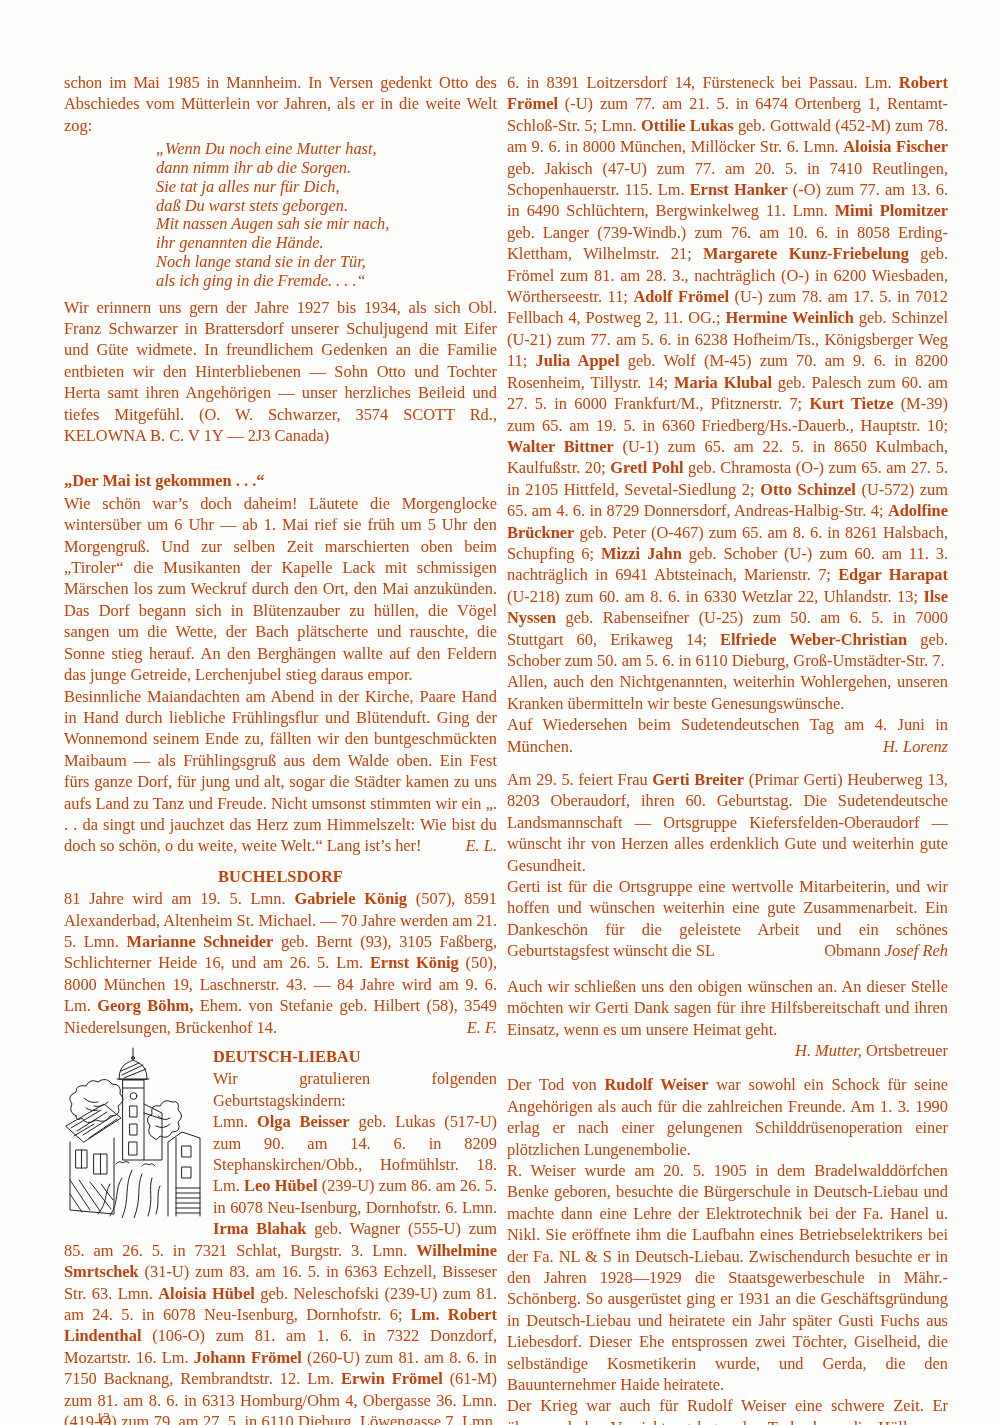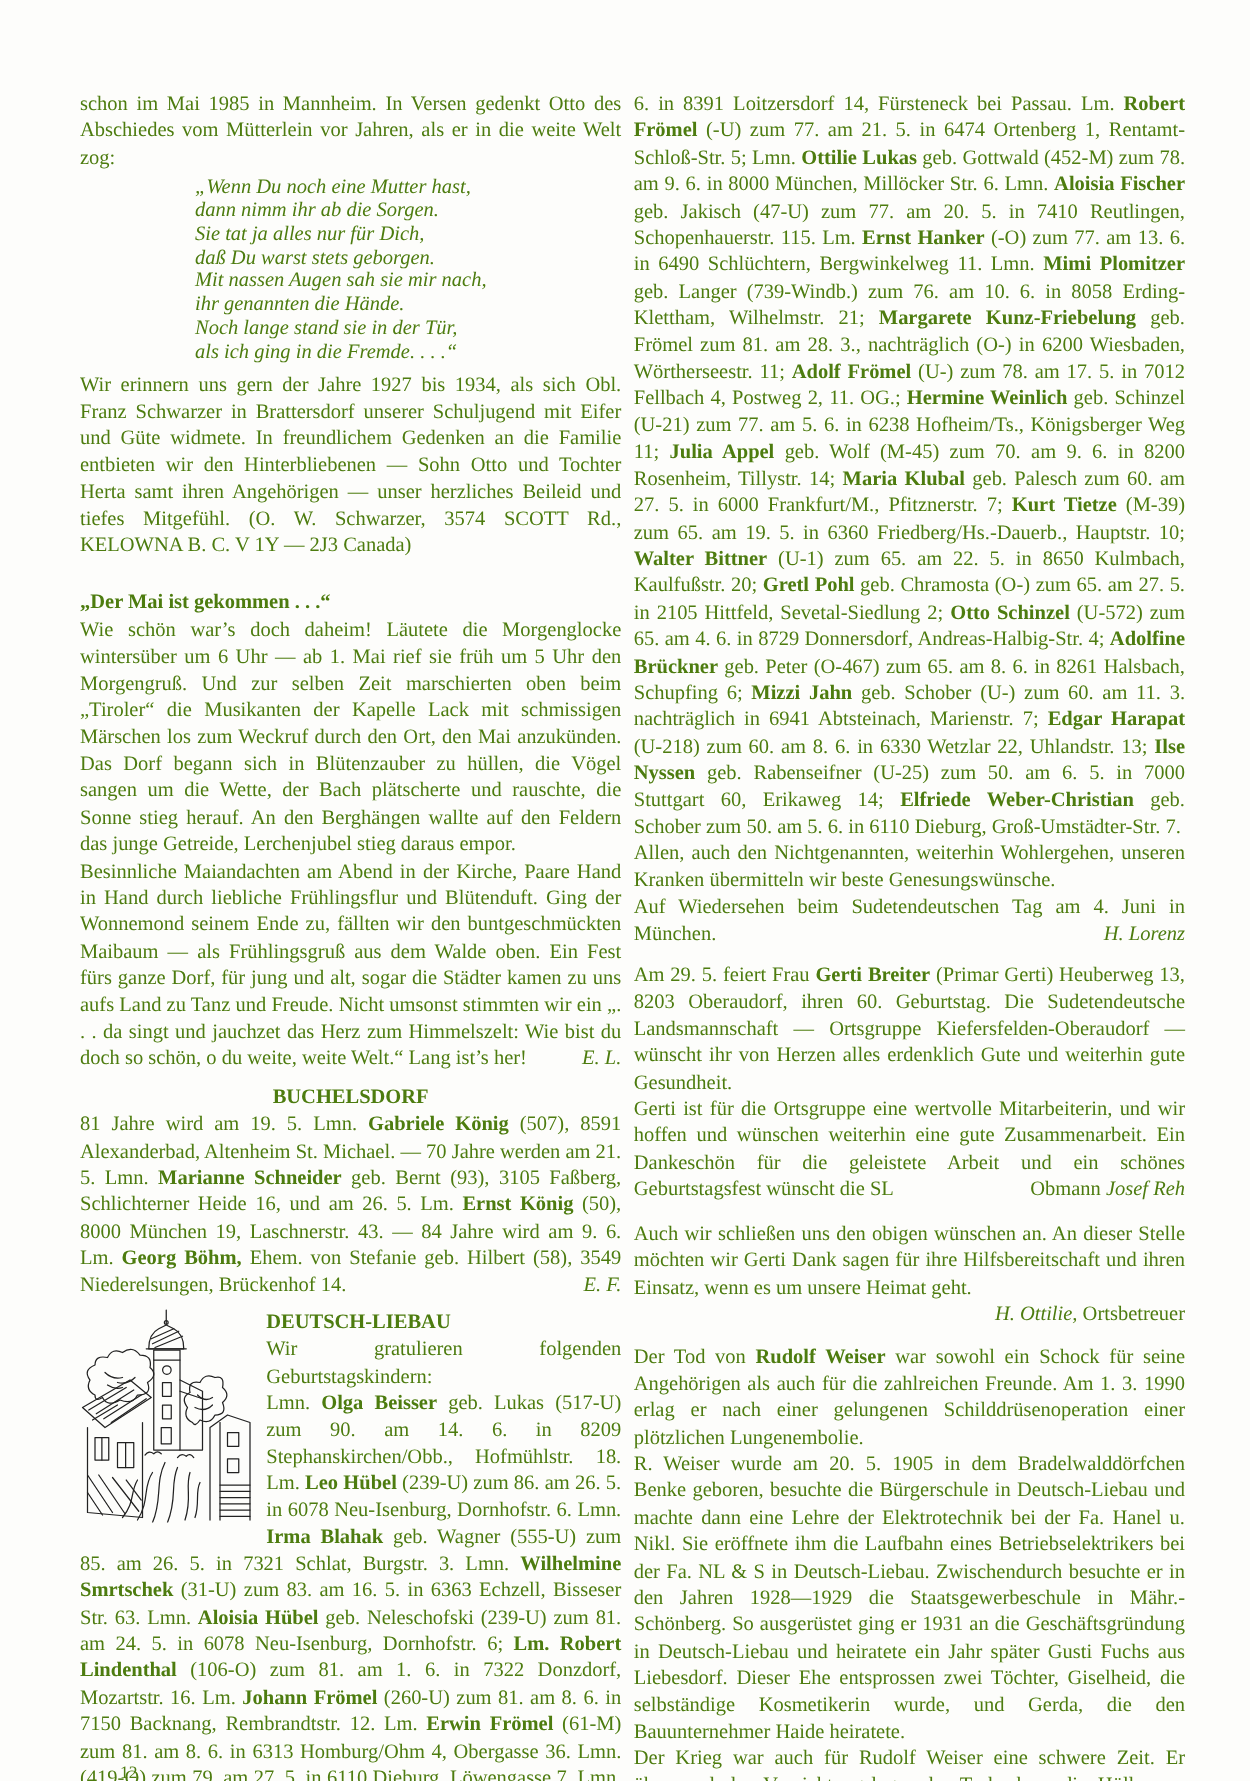--- a/index.html
+++ b/index.html
@@ -1,18 +1,18 @@
 <!DOCTYPE html>
 <html><head>
 <meta charset="utf-8">
 <style>
   html,body{margin:0;padding:0;background:#e8e8e8;}
   .page{
     width:1000px;height:1425px;position:relative;overflow:hidden;
-    background:#fdfdfb;color:#4d7c0f;
+    background:#fdfdfb;color:#c2410c;
     font-family:"Liberation Serif","DejaVu Serif",serif;
   }
   .cols{display:flex;gap:10px;padding:72px 52px 0 64px;}
   .col{font-size:16.4px;line-height:21.4px;text-align:justify;}
   .col-left{width:433px;flex:0 0 433px;}
   .col-right{width:441px;flex:0 0 441px;}
   .para{margin:0;}
   .para b{font-weight:bold;}
   .heading{font-weight:bold;margin:0 0 1px 0;text-align:left;}
   .heading.center{text-align:center;}
@@ -106,20 +106,20 @@
       </div>
     <div class="col col-right">
         <div class="para">6. in 8391 Loitzersdorf 14, Fürsteneck bei Passau. Lm. <b>Robert Frömel</b> (-U) zum 77. am 21. 5. in 6474 Ortenberg 1, Rentamt-Schloß-Str. 5; Lmn. <b>Ottilie Lukas</b> geb. Gottwald (452-M) zum 78. am 9. 6. in 8000 München, Millöcker Str. 6. Lmn. <b>Aloisia Fischer</b> geb. Jakisch (47-U) zum 77. am 20. 5. in 7410 Reutlingen, Schopenhauerstr. 115. Lm. <b>Ernst Hanker</b> (-O) zum 77. am 13. 6. in 6490 Schlüchtern, Bergwinkelweg 11. Lmn. <b>Mimi Plomitzer</b> geb. Langer (739-Windb.) zum 76. am 10. 6. in 8058 Erding-Klettham, Wilhelmstr. 21; <b>Margarete Kunz-Friebelung</b> geb. Frömel zum 81. am 28. 3., nachträglich (O-) in 6200 Wiesbaden, Wörtherseestr. 11; <b>Adolf Frömel</b> (U-) zum 78. am 17. 5. in 7012 Fellbach 4, Postweg 2, 11. OG.; <b>Hermine Weinlich</b> geb. Schinzel (U-21) zum 77. am 5. 6. in 6238 Hofheim/Ts., Königsberger Weg 11; <b>Julia Appel</b> geb. Wolf (M-45) zum 70. am 9. 6. in 8200 Rosenheim, Tillystr. 14; <b>Maria Klubal</b> geb. Palesch zum 60. am 27. 5. in 6000 Frankfurt/M., Pfitznerstr. 7; <b>Kurt Tietze</b> (M-39) zum 65. am 19. 5. in 6360 Friedberg/Hs.-Dauerb., Hauptstr. 10; <b>Walter Bittner</b> (U-1) zum 65. am 22. 5. in 8650 Kulmbach, Kaulfußstr. 20; <b>Gretl Pohl</b> geb. Chramosta (O-) zum 65. am 27. 5. in 2105 Hittfeld, Sevetal-Siedlung 2; <b>Otto Schinzel</b> (U-572) zum 65. am 4. 6. in 8729 Donnersdorf, Andreas-Halbig-Str. 4; <b>Adolfine Brückner</b> geb. Peter (O-467) zum 65. am 8. 6. in 8261 Halsbach, Schupfing 6; <b>Mizzi Jahn</b> geb. Schober (U-) zum 60. am 11. 3. nachträglich in 6941 Abtsteinach, Marienstr. 7; <b>Edgar Harapat</b> (U-218) zum 60. am 8. 6. in 6330 Wetzlar 22, Uhlandstr. 13; <b>Ilse Nyssen</b> geb. Rabenseifner (U-25) zum 50. am 6. 5. in 7000 Stuttgart 60, Erikaweg 14; <b>Elfriede Weber-Christian</b> geb. Schober zum 50. am 5. 6. in 6110 Dieburg, Groß-Umstädter-Str. 7.</div>
         <div class="para">Allen, auch den Nichtgenannten, weiterhin Wohlergehen, unseren Kranken übermitteln wir beste Genesungswünsche.</div>
         <div class="para">Auf Wiedersehen beim Sudetendeutschen Tag am 4. Juni in München.</div>
         <div class="sig"><i>H. Lorenz</i></div>
         <div class="para" style="margin-top: 12px;">Am 29. 5. feiert Frau <b>Gerti Breiter</b> (Primar Gerti) Heuberweg 13, 8203 Oberaudorf, ihren 60. Geburtstag. Die Sudetendeutsche Landsmannschaft — Ortsgruppe Kiefersfelden-Oberaudorf — wünscht ihr von Herzen alles erdenklich Gute und weiterhin gute Gesundheit.</div>
         <div class="para">Gerti ist für die Ortsgruppe eine wertvolle Mitarbeiterin, und wir hoffen und wünschen weiterhin eine gute Zusammenarbeit. Ein Dankeschön für die geleistete Arbeit und ein schönes Geburtstagsfest wünscht die SL</div>
         <div class="sig">Obmann <i>Josef Reh</i></div>
         <div class="para" style="margin-top: 14px;">Auch wir schließen uns den obigen wünschen an. An dieser Stelle möchten wir Gerti Dank sagen für ihre Hilfsbereitschaft und ihren Einsatz, wenn es um unsere Heimat geht.</div>
-        <div class="sigline"><i>H. Ottilie,</i> Ortsbetreuer</div>
+        <div class="sigline"><i>H. Mutter,</i> Ortsbetreuer</div>
         <div class="para" style="margin-top: 13px;">Der Tod von <b>Rudolf Weiser</b> war sowohl ein Schock für seine Angehörigen als auch für die zahlreichen Freunde. Am 1. 3. 1990 erlag er nach einer gelungenen Schilddrüsenoperation einer plötzlichen Lungenembolie.</div>
         <div class="para">R. Weiser wurde am 20. 5. 1905 in dem Bradelwalddörfchen Benke geboren, besuchte die Bürgerschule in Deutsch-Liebau und machte dann eine Lehre der Elektrotechnik bei der Fa. Hanel u. Nikl. Sie eröffnete ihm die Laufbahn eines Betriebselektrikers bei der Fa. NL &amp; S in Deutsch-Liebau. Zwischendurch besuchte er in den Jahren 1928—1929 die Staatsgewerbeschule in Mähr.-Schönberg. So ausgerüstet ging er 1931 an die Geschäftsgründung in Deutsch-Liebau und heiratete ein Jahr später Gusti Fuchs aus Liebesdorf. Dieser Ehe entsprossen zwei Töchter, Giselheid, die selbständige Kosmetikerin wurde, und Gerda, die den Bauunternehmer Haide heiratete.</div>
         <div class="para">Der Krieg war auch für Rudolf Weiser eine schwere Zeit. Er überwand das Vernichtungslager der Tschechen, die Hölle von Hodolein, faßte nach der Aussiedlung geschäftlich in Neu-Ulm wieder Fuß, und sein Elektrogeschäft florierte so, daß er zeitweise über 30 Arbeiter beschäftigen konnte. Seine Frau stand</div>
       </div>
   </div>
   <div class="page-number">12</div>
 </div>
 
 </body></html>

